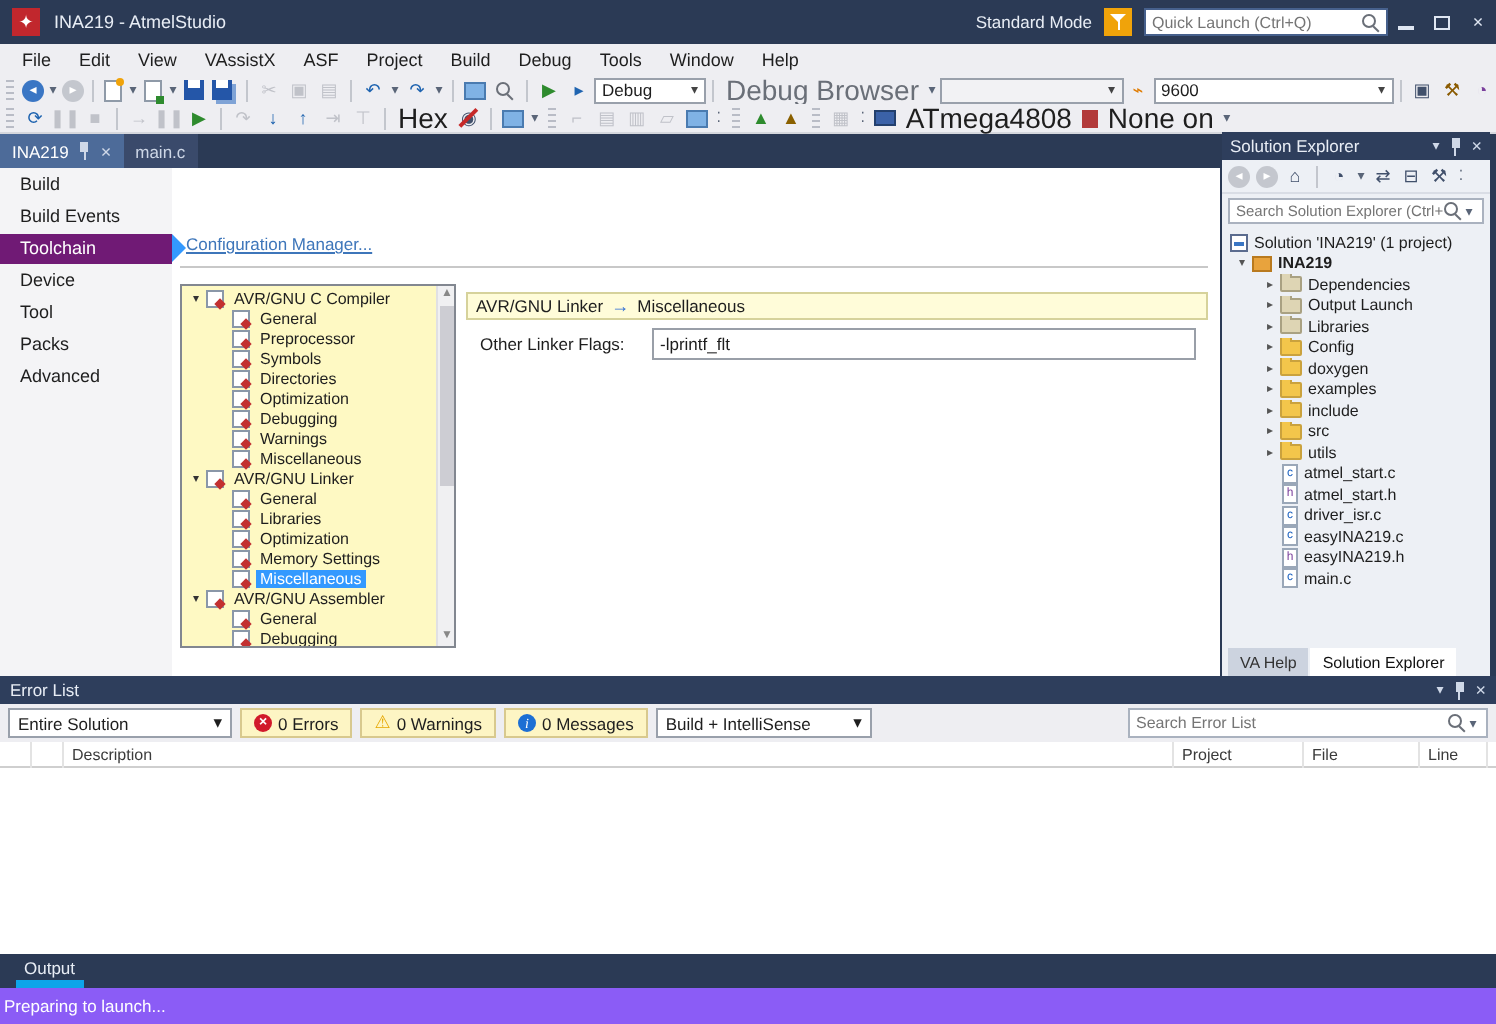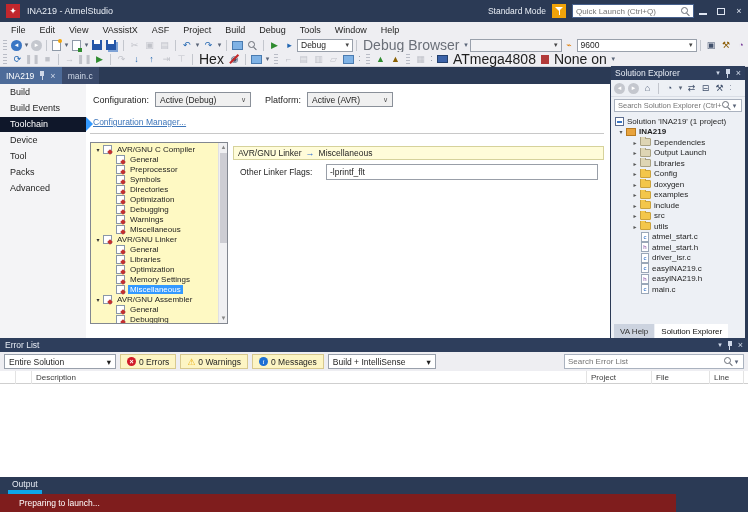--- a/index.html
+++ b/index.html
@@ -73,21 +73,21 @@
   
   .tabstrip { position:absolute; left:0; top:67px; width:610px; height:17px; display:flex; align-items:flex-end; }
   .doctab { height:17px; display:flex; align-items:center; padding:0 6px; gap:4px; color:#fff; font-size:8.5px; }
   .doctab.active { background:#4d6b99; }
   .doctab.inactive { background:#3a4a6b; color:#cdd6e6; }
 
   
   .main { position:absolute; left:0; top:84px; width:610px; height:254px; background:#fff; }
   .propnav { position:absolute; left:0; top:0; width:86px; height:254px; background:#f4f4f6; }
   .nav-item { height:15px; line-height:15px; padding-left:10px; color:#1e1e1e; position:relative; margin-top:1px; }
-  .nav-item.selected { background:#0f172a; color:#fff; }
+  .nav-item.selected { background:#701a75; color:#fff; }
   .nav-item.selected::after { content:""; position:absolute; right:-7px; top:0; border-top:7.5px solid transparent;
                               border-bottom:7.5px solid transparent; border-left:7px solid #3399ff; }
   .formrow { position:absolute; left:93px; top:8px; display:flex; align-items:center; gap:6px; }
   .cfg-combo { height:15px; background:#f0f0f0; border:1px solid #8a9099; display:flex; align-items:center;
                padding:0 4px; font-size:8.5px; }
   .cfg-combo .ca { margin-left:auto; font-size:7px; color:#555; }
   .link { position:absolute; left:93px; top:33px; color:#3e76ba; text-decoration:underline; font-size:8.5px; }
   .hline { position:absolute; left:90px; top:49px; width:514px; height:1px; background:#c8c8c8; }
 
   .tt-box { position:absolute; left:90px; top:58px; width:138px; height:182px; border:1px solid #828790;
@@ -154,22 +154,22 @@
                display:flex; align-items:center; padding:0 3px; }
   .el-search input { border:none; outline:none; flex:1; font-size:8px; color:#777; width:130px; font-family:"Liberation Sans",sans-serif; }
   .el-header { height:13px; display:flex; align-items:center; border-bottom:1px solid #cfcfcf; background:#fff; font-size:8px; color:#3b3b3b; }
   .el-header .c { border-right:1px solid #e3e3e3; height:13px; display:flex; align-items:center; padding:0 4px; }
   .el-body { background:#fff; height:93px; }
 
   
   .outputbar { position:absolute; left:0; top:477px; width:748px; height:17px; background:#2b3a55; color:#e8edf5;
                display:flex; align-items:flex-start; padding:2px 0 0 8px; font-size:8.5px; }
   .outputbar .tabu { border-bottom:7px solid #0ea5e9; padding:0 4px 1px 4px; }
-  .statusbar { position:absolute; left:0; top:494px; width:676px; height:18px; background:#7f1d1d; color:#fff;
-               display:flex; align-items:center; padding-left:19px; font-size:8.5px; }
+  .statusbar { position:absolute; left:0; top:494px; width:748px; height:18px; background:#8b5cf6; color:#fff;
+               display:flex; align-items:center; padding-left:2px; font-size:8.5px; }
 </style>
 </head>
 <body>
 
 <div class="titlebar">
   <div class="atmel-logo">
       <span>✦</span>
     </div>
   <span>INA219 - AtmelStudio</span>
   <span class="mode-label">Standard Mode</span>
@@ -314,32 +314,20 @@
   <div class="propnav">
     <div class="nav-item">Build</div>
     <div class="nav-item">Build Events</div>
     <div class="nav-item selected">Toolchain</div>
     <div class="nav-item">Device</div>
     <div class="nav-item">Tool</div>
     <div class="nav-item">Packs</div>
     <div class="nav-item">Advanced</div>
   </div>
 
-  <div class="formrow">
-    <span>Configuration:</span>
-    <div class="cfg-combo" style="width:96px">
-      <span>Active (Debug)</span>
-      <span class="ca">∨</span>
-    </div>
-    <span style="margin-left:8px">Platform:</span>
-    <div class="cfg-combo" style="width:86px">
-      <span>Active (AVR)</span>
-      <span class="ca">∨</span>
-    </div>
-  </div>
   <a class="link">Configuration Manager...</a>
   <div class="hline"></div>
 
   <div class="tt-box">
     <div class="tt-inner">
       <div class="tt-row">
         <span class="tw">▾</span>
         <span class="pico"></span>
         <span class="lbl">AVR/GNU C Compiler</span>
       </div>

